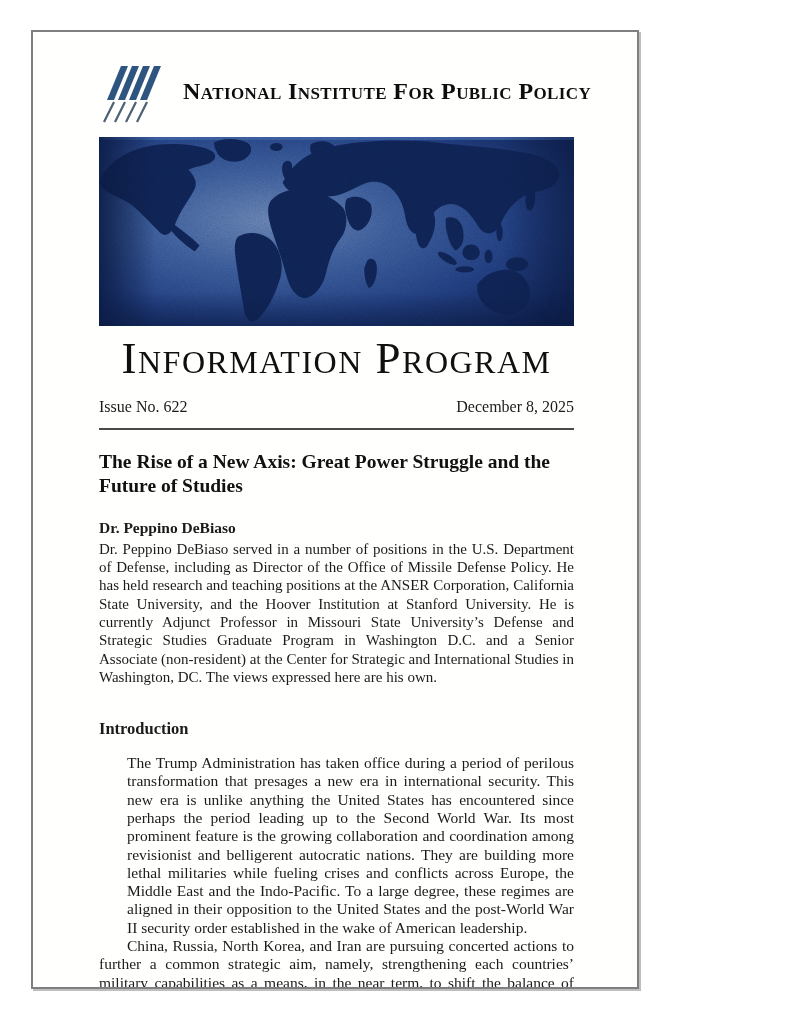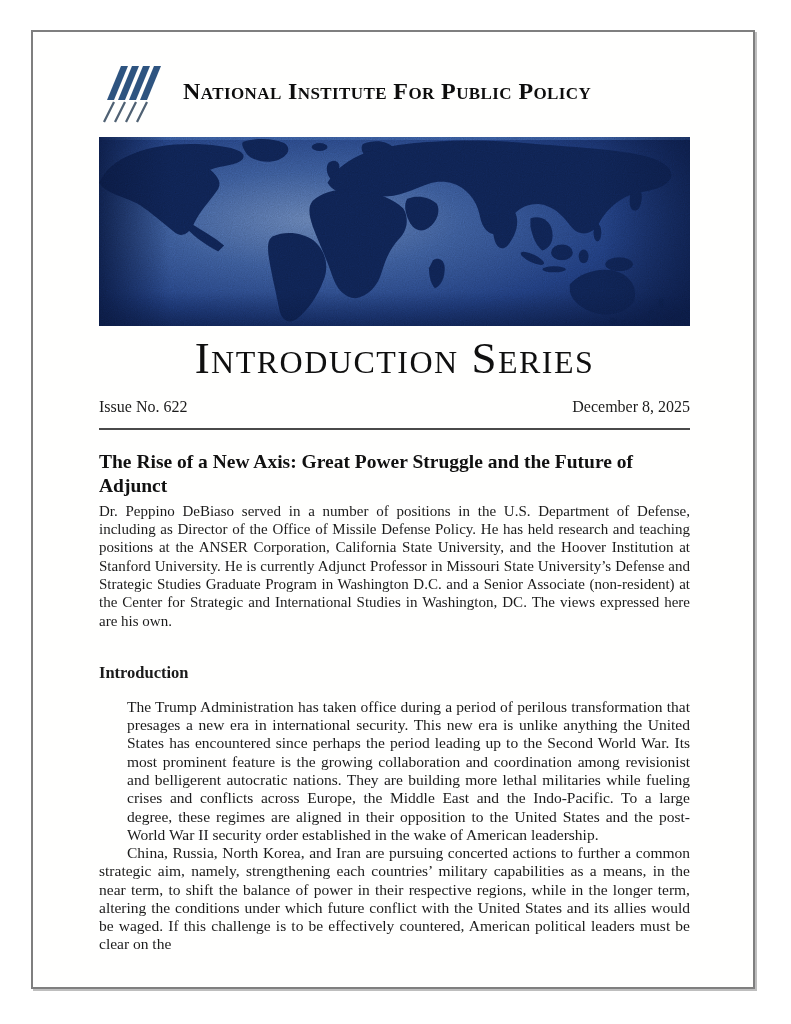--- a/index.html
+++ b/index.html
@@ -8,21 +8,21 @@
     background: #ffffff;
     width: 791px;
     height: 1024px;
     font-family: "Liberation Serif", serif;
     color: #1b1b1b;
   }
   .page-frame {
     position: absolute;
     left: 31px;
     top: 30px;
-    width: 724px;
+    width: 608px;
     height: 959px;
     border: 2px solid #7f7f7f;
     box-shadow: 2px 2px 0 rgba(110,110,110,0.45);
     background: #fffffe;
     box-sizing: border-box;
     overflow: hidden;
   }
   .content {
     padding: 26px 63px 0 66px;
   }
@@ -178,31 +178,32 @@
           <ellipse cx="522" cy="185" rx="4" ry="3"></ellipse>
           <path d="M568,164 C572,160 576,164 573,170 C571,174 567,172 568,164 Z"></path>
           <path d="M559,174 C564,172 566,178 561,183 C557,186 555,179 559,174 Z"></path>
         </g>
         <rect width="600" height="190" fill="url(#edges)"></rect>
         <rect width="600" height="190" fill="url(#botv)"></rect>
         <rect width="600" height="190" filter="url(#grain)" opacity="0.45"></rect>
       </svg>
     </div>
 
-    <div class="series-title">Introduction Series</div>
+    <div class="series-title">Information Program</div>
 
     <div class="issue-row">
       <span>Issue No. 622</span>
       <span>December 8, 2025</span>
     </div>
 
     <hr class="rule">
 
-    <div class="article-title">The Rise of a New Axis: Great Power Struggle and the Future of Adjunct</div>
-
+    <div class="article-title">The Rise of a New Axis: Great Power Struggle and the Future of Studies</div>
+
+    <div class="author-name">Dr. Peppino DeBiaso</div>
     <div class="author-bio">Dr. Peppino DeBiaso served in a number of positions in the U.S. Department of Defense, including as Director of the Office of Missile Defense Policy. He has held research and teaching positions at the ANSER Corporation, California State University, and the Hoover Institution at Stanford University. He is currently Adjunct Professor in Missouri State University’s Defense and Strategic Studies Graduate Program in Washington D.C. and a Senior Associate (non-resident) at the Center for Strategic and International Studies in Washington, DC. The views expressed here are his own.</div>
 
     <div class="section-heading">Introduction</div>
 
     <p class="body-para first">The Trump Administration has taken office during a period of perilous transformation that presages a new era in international security. This new era is unlike anything the United States has encountered since perhaps the period leading up to the Second World War.  Its most prominent feature is the growing collaboration and coordination among revisionist and belligerent autocratic nations. They are building more lethal militaries while fueling crises and conflicts across Europe, the Middle East and the Indo-Pacific. To a large degree, these regimes are aligned in their opposition to the United States and the post-World War II security order established in the wake of American leadership.</p>
     <p class="body-para indented">China, Russia, North Korea, and Iran are pursuing concerted actions to further a common strategic aim, namely, strengthening each countries’ military capabilities as a means, in the near term, to shift the balance of power in their respective regions, while in the longer term, altering the conditions under which future conflict with the United States and its allies would be waged. If this challenge is to be effectively countered, American political leaders must be clear on the</p>
 
   </div>
 </div>
 

